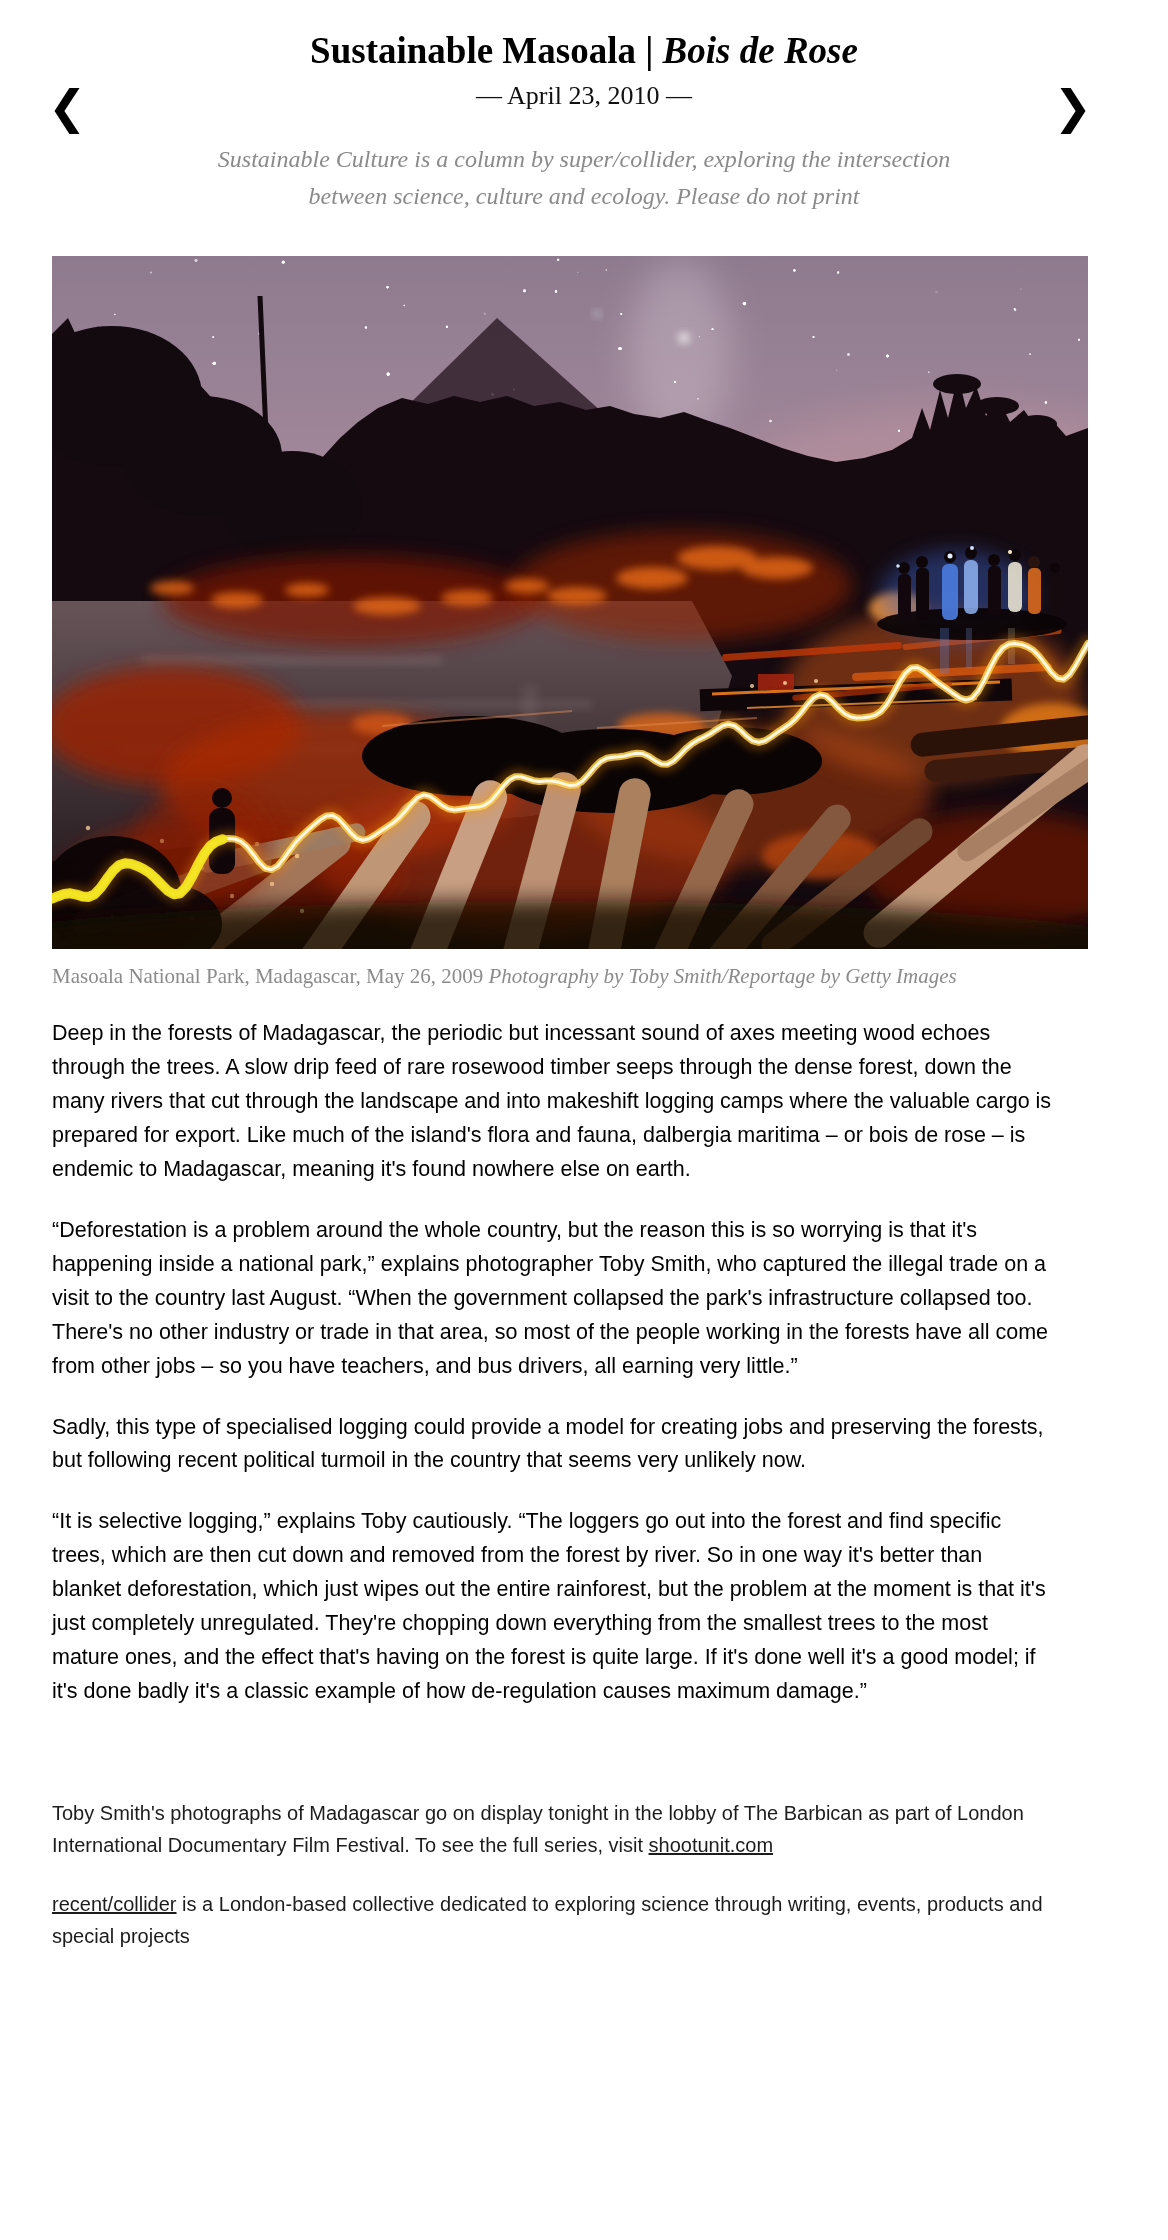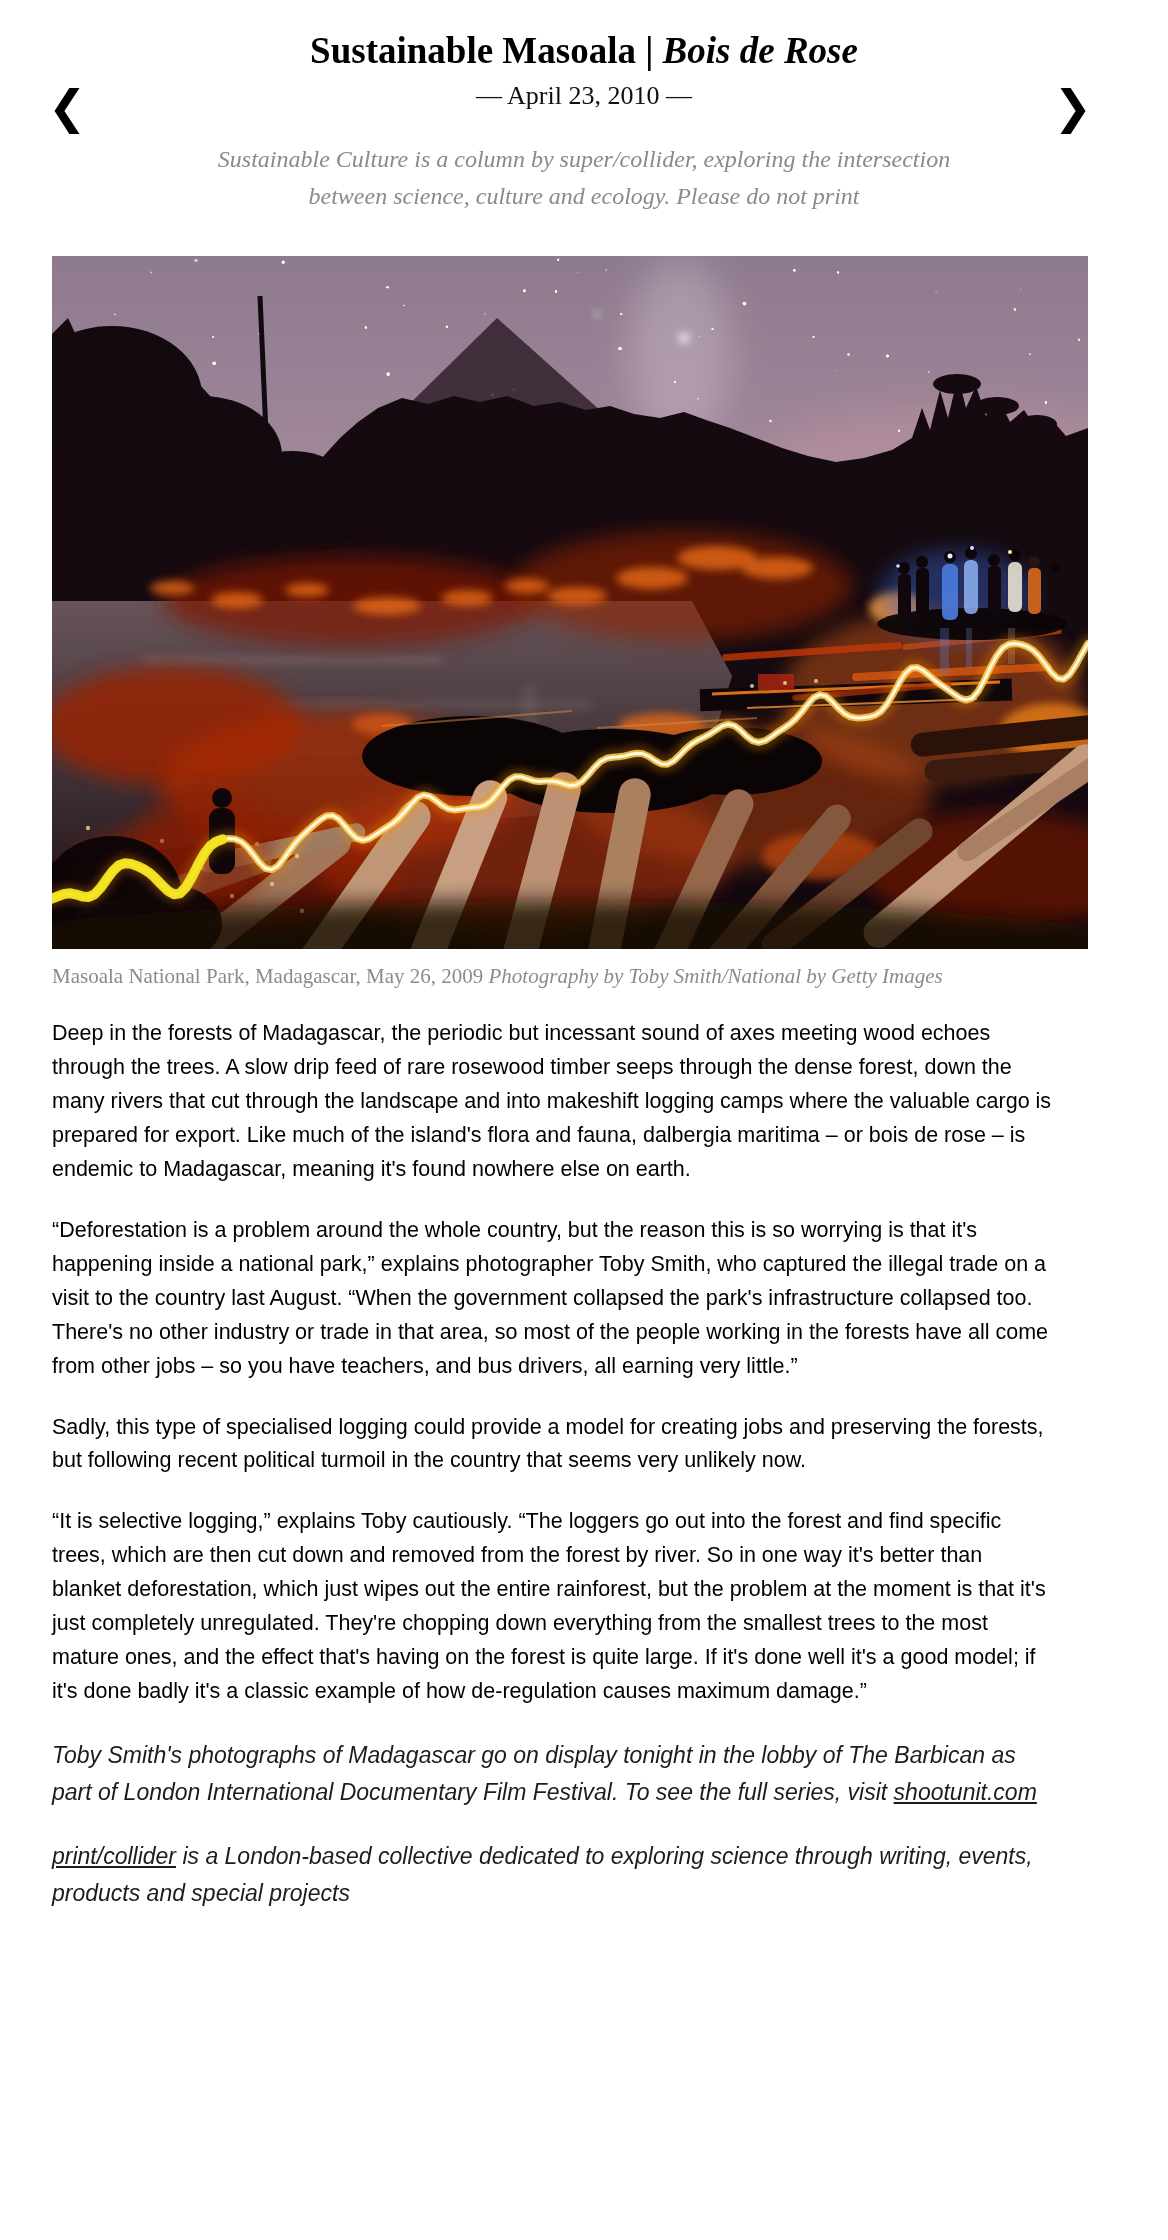--- a/index.html
+++ b/index.html
@@ -21,21 +21,21 @@
   
   figure{margin:42px 0 0 52px;width:1036px;}
   .photo{width:1036px;height:693px;background:#140a10;position:relative;}
   .photo svg{display:block;}
   figcaption{font-family:"Liberation Serif",serif;font-size:21px;color:#8b8b8b;line-height:1.5;margin-top:12px;width:1010px;}
   figcaption em{font-style:italic;}
   
   .body{margin:24px 0 0 52px;width:1002px;font-size:21.5px;line-height:1.58;color:#000000;}
   .body p{margin:0 0 27px;}
   
-  .footnotes{margin:28px 0 0 52px;width:1002px;font-size:23px;line-height:1.6;font-style:italic;color:#1c1c1c;}
+  .footnotes{margin:88px 0 0 52px;width:1002px;font-size:20px;line-height:1.6;color:#1c1c1c;}
   .footnotes p{margin:0 0 27px;}
   .footnotes a{color:#1c1c1c;text-decoration:underline;cursor:pointer;}
 </style>
 </head>
 <body>
 
 <div class="page">
 
   <header>
     <h1><span>Sustainable Masoala | </span><em>Bois de Rose</em></h1>
@@ -515,28 +515,28 @@
         </g>
 
         <g fill="none" stroke-linecap="round" stroke-linejoin="round">
           <path id="trail-glow" stroke="#ff9400" stroke-width="16" opacity="0.3" filter="url(#b4)" d="M0.0,642.7L6.1,640.2L12.2,637.9L18.3,637.3L24.4,638.6L30.5,640.6L36.6,641.1L42.7,638.2L48.8,631.7L54.8,623.1L60.9,614.9L67.0,609.3L73.1,607.2L79.2,607.9L85.3,610.1L91.4,613.0L97.5,616.9L103.6,622.4L109.7,628.7L115.8,634.7L121.9,638.3L128.0,637.3L134.1,631.0L140.2,620.4L146.3,608.3L152.4,597.5L158.4,589.8L164.5,585.4L170.6,583.3L176.7,582.6L182.8,583.0L188.9,585.4L195.0,590.6L201.1,598.2L207.2,606.3L213.3,612.3L219.4,613.7L225.5,610.2L231.6,602.9L237.7,594.3L243.8,586.3L249.9,579.8L256.0,574.2L262.0,568.9L268.1,563.8L274.2,560.1L280.3,559.4L286.4,562.7L292.5,569.2L298.6,576.6L304.7,582.3L310.8,584.3L316.9,582.8L323.0,579.1L329.1,574.9L335.2,570.9L341.3,566.8L347.4,561.7L353.5,555.0L359.6,547.6L365.6,541.6L371.7,538.9L377.8,540.3L383.9,544.5L390.0,549.4L396.1,552.8L402.2,553.9L408.3,553.2L414.4,552.2L420.5,551.6L426.6,551.1L432.7,549.3L438.8,545.0L444.9,538.1L451.0,530.4L457.1,524.0L463.2,520.7L469.2,520.8L475.3,522.7L481.4,524.7L487.5,525.4L493.6,525.1L499.7,524.9L505.8,525.9L511.9,527.9L518.0,529.6L524.1,529.0L530.2,525.2L536.3,518.7L542.4,511.4L548.5,505.5L554.6,502.3L560.7,501.2L566.8,500.8L572.8,499.9L578.9,498.3L585.0,497.2L591.1,497.8L597.2,500.7L603.3,504.8L609.4,508.0L615.5,508.2L621.6,504.9L627.7,499.1L633.8,492.8L639.9,487.7L646.0,484.0L652.1,481.1L658.2,477.8L664.3,473.7L670.4,469.9L676.4,468.2L682.5,469.8L688.6,474.4L694.7,480.3L700.8,484.9L706.9,486.4L713.0,484.7L719.1,480.9L725.2,476.5L731.3,472.5L737.4,468.3L743.5,463.0L749.6,456.0L755.7,448.2L761.8,441.6L767.9,438.6L774.0,440.1L780.0,445.3L786.1,451.9L792.2,457.5L798.3,460.8L804.4,461.9L810.5,461.7L816.6,461.1L822.7,459.4L828.8,455.5L834.9,448.3L841.0,438.1L847.1,426.8L853.2,417.3L859.3,412.0L865.4,411.5L871.5,414.8L877.6,419.9L883.6,424.9L889.7,429.3L895.8,433.6L901.9,438.0L908.0,442.1L914.1,444.1L920.2,442.1L926.3,435.1L932.4,423.9L938.5,411.1L944.6,399.8L950.7,392.0L956.8,388.2L962.9,387.5L969.0,388.4L975.1,390.6L981.2,394.3L987.2,400.3L993.3,408.2L999.4,416.5L1005.5,422.2L1011.6,423.2L1017.7,418.4L1023.8,409.1L1029.9,397.9L1036.0,387.3"></path>
           <path id="trail-mid" stroke="#ffd24f" stroke-width="7" opacity="0.85" d="M0.0,642.7L6.1,640.2L12.2,637.9L18.3,637.3L24.4,638.6L30.5,640.6L36.6,641.1L42.7,638.2L48.8,631.7L54.8,623.1L60.9,614.9L67.0,609.3L73.1,607.2L79.2,607.9L85.3,610.1L91.4,613.0L97.5,616.9L103.6,622.4L109.7,628.7L115.8,634.7L121.9,638.3L128.0,637.3L134.1,631.0L140.2,620.4L146.3,608.3L152.4,597.5L158.4,589.8L164.5,585.4L170.6,583.3L176.7,582.6L182.8,583.0L188.9,585.4L195.0,590.6L201.1,598.2L207.2,606.3L213.3,612.3L219.4,613.7L225.5,610.2L231.6,602.9L237.7,594.3L243.8,586.3L249.9,579.8L256.0,574.2L262.0,568.9L268.1,563.8L274.2,560.1L280.3,559.4L286.4,562.7L292.5,569.2L298.6,576.6L304.7,582.3L310.8,584.3L316.9,582.8L323.0,579.1L329.1,574.9L335.2,570.9L341.3,566.8L347.4,561.7L353.5,555.0L359.6,547.6L365.6,541.6L371.7,538.9L377.8,540.3L383.9,544.5L390.0,549.4L396.1,552.8L402.2,553.9L408.3,553.2L414.4,552.2L420.5,551.6L426.6,551.1L432.7,549.3L438.8,545.0L444.9,538.1L451.0,530.4L457.1,524.0L463.2,520.7L469.2,520.8L475.3,522.7L481.4,524.7L487.5,525.4L493.6,525.1L499.7,524.9L505.8,525.9L511.9,527.9L518.0,529.6L524.1,529.0L530.2,525.2L536.3,518.7L542.4,511.4L548.5,505.5L554.6,502.3L560.7,501.2L566.8,500.8L572.8,499.9L578.9,498.3L585.0,497.2L591.1,497.8L597.2,500.7L603.3,504.8L609.4,508.0L615.5,508.2L621.6,504.9L627.7,499.1L633.8,492.8L639.9,487.7L646.0,484.0L652.1,481.1L658.2,477.8L664.3,473.7L670.4,469.9L676.4,468.2L682.5,469.8L688.6,474.4L694.7,480.3L700.8,484.9L706.9,486.4L713.0,484.7L719.1,480.9L725.2,476.5L731.3,472.5L737.4,468.3L743.5,463.0L749.6,456.0L755.7,448.2L761.8,441.6L767.9,438.6L774.0,440.1L780.0,445.3L786.1,451.9L792.2,457.5L798.3,460.8L804.4,461.9L810.5,461.7L816.6,461.1L822.7,459.4L828.8,455.5L834.9,448.3L841.0,438.1L847.1,426.8L853.2,417.3L859.3,412.0L865.4,411.5L871.5,414.8L877.6,419.9L883.6,424.9L889.7,429.3L895.8,433.6L901.9,438.0L908.0,442.1L914.1,444.1L920.2,442.1L926.3,435.1L932.4,423.9L938.5,411.1L944.6,399.8L950.7,392.0L956.8,388.2L962.9,387.5L969.0,388.4L975.1,390.6L981.2,394.3L987.2,400.3L993.3,408.2L999.4,416.5L1005.5,422.2L1011.6,423.2L1017.7,418.4L1023.8,409.1L1029.9,397.9L1036.0,387.3"></path>
           <path id="trail-core" stroke="#fff8e2" stroke-width="3" d="M0.0,642.7L6.1,640.2L12.2,637.9L18.3,637.3L24.4,638.6L30.5,640.6L36.6,641.1L42.7,638.2L48.8,631.7L54.8,623.1L60.9,614.9L67.0,609.3L73.1,607.2L79.2,607.9L85.3,610.1L91.4,613.0L97.5,616.9L103.6,622.4L109.7,628.7L115.8,634.7L121.9,638.3L128.0,637.3L134.1,631.0L140.2,620.4L146.3,608.3L152.4,597.5L158.4,589.8L164.5,585.4L170.6,583.3L176.7,582.6L182.8,583.0L188.9,585.4L195.0,590.6L201.1,598.2L207.2,606.3L213.3,612.3L219.4,613.7L225.5,610.2L231.6,602.9L237.7,594.3L243.8,586.3L249.9,579.8L256.0,574.2L262.0,568.9L268.1,563.8L274.2,560.1L280.3,559.4L286.4,562.7L292.5,569.2L298.6,576.6L304.7,582.3L310.8,584.3L316.9,582.8L323.0,579.1L329.1,574.9L335.2,570.9L341.3,566.8L347.4,561.7L353.5,555.0L359.6,547.6L365.6,541.6L371.7,538.9L377.8,540.3L383.9,544.5L390.0,549.4L396.1,552.8L402.2,553.9L408.3,553.2L414.4,552.2L420.5,551.6L426.6,551.1L432.7,549.3L438.8,545.0L444.9,538.1L451.0,530.4L457.1,524.0L463.2,520.7L469.2,520.8L475.3,522.7L481.4,524.7L487.5,525.4L493.6,525.1L499.7,524.9L505.8,525.9L511.9,527.9L518.0,529.6L524.1,529.0L530.2,525.2L536.3,518.7L542.4,511.4L548.5,505.5L554.6,502.3L560.7,501.2L566.8,500.8L572.8,499.9L578.9,498.3L585.0,497.2L591.1,497.8L597.2,500.7L603.3,504.8L609.4,508.0L615.5,508.2L621.6,504.9L627.7,499.1L633.8,492.8L639.9,487.7L646.0,484.0L652.1,481.1L658.2,477.8L664.3,473.7L670.4,469.9L676.4,468.2L682.5,469.8L688.6,474.4L694.7,480.3L700.8,484.9L706.9,486.4L713.0,484.7L719.1,480.9L725.2,476.5L731.3,472.5L737.4,468.3L743.5,463.0L749.6,456.0L755.7,448.2L761.8,441.6L767.9,438.6L774.0,440.1L780.0,445.3L786.1,451.9L792.2,457.5L798.3,460.8L804.4,461.9L810.5,461.7L816.6,461.1L822.7,459.4L828.8,455.5L834.9,448.3L841.0,438.1L847.1,426.8L853.2,417.3L859.3,412.0L865.4,411.5L871.5,414.8L877.6,419.9L883.6,424.9L889.7,429.3L895.8,433.6L901.9,438.0L908.0,442.1L914.1,444.1L920.2,442.1L926.3,435.1L932.4,423.9L938.5,411.1L944.6,399.8L950.7,392.0L956.8,388.2L962.9,387.5L969.0,388.4L975.1,390.6L981.2,394.3L987.2,400.3L993.3,408.2L999.4,416.5L1005.5,422.2L1011.6,423.2L1017.7,418.4L1023.8,409.1L1029.9,397.9L1036.0,387.3"></path>
           <path id="trail-tail" stroke="#f2e41e" stroke-width="10" opacity="0.95" d="M0.0,642.7L6.1,640.2L12.2,637.9L18.3,637.3L24.4,638.6L30.5,640.6L36.6,641.1L42.7,638.2L48.8,631.7L54.8,623.1L60.9,614.9L67.0,609.3L73.1,607.2L79.2,607.9L85.3,610.1L91.4,613.0L97.5,616.9L103.6,622.4L109.7,628.7L115.8,634.7L121.9,638.3L128.0,637.3L134.1,631.0L140.2,620.4L146.3,608.3L152.4,597.5L158.4,589.8L164.5,585.4L170.6,583.3"></path>
         </g>
       </svg>
     </div>
-    <figcaption><span>Masoala National Park, Madagascar, May 26, 2009 </span><em>Photography by Toby Smith/National by Getty Images</em></figcaption>
+    <figcaption><span>Masoala National Park, Madagascar, May 26, 2009 </span><em>Photography by Toby Smith/Reportage by Getty Images</em></figcaption>
   </figure>
 
   <div class="body">
     <p>Deep in the forests of Madagascar, the periodic but incessant sound of axes meeting wood echoes through the trees. A slow drip feed of rare rosewood timber seeps through the dense forest, down the many rivers that cut through the landscape and into makeshift logging camps where the valuable cargo is prepared for export. Like much of the island's flora and fauna, dalbergia maritima – or bois de rose – is endemic to Madagascar, meaning it's found nowhere else on earth.</p>
     <p>“Deforestation is a problem around the whole country, but the reason this is so worrying is that it's happening inside a national park,” explains photographer Toby Smith, who captured the illegal trade on a visit to the country last August. “When the government collapsed the park's infrastructure collapsed too. There's no other industry or trade in that area, so most of the people working in the forests have all come from other jobs – so you have teachers, and bus drivers, all earning very little.”</p>
     <p>Sadly, this type of specialised logging could provide a model for creating jobs and preserving the forests, but following recent political turmoil in the country that seems very unlikely now.</p>
     <p>“It is selective logging,” explains Toby cautiously. “The loggers go out into the forest and find specific trees, which are then cut down and removed from the forest by river. So in one way it's better than blanket deforestation, which just wipes out the entire rainforest, but the problem at the moment is that it's just completely unregulated. They're chopping down everything from the smallest trees to the most mature ones, and the effect that's having on the forest is quite large. If it's done well it's a good model; if it's done badly it's a classic example of how de-regulation causes maximum damage.”</p>
   </div>
 
   <div class="footnotes">
     <p><span>Toby Smith's photographs of Madagascar go on display tonight in the lobby of The Barbican as part of London International Documentary Film Festival. To see the full series, visit </span><a>shootunit.com</a></p>
-    <p><a>print/collider</a><span> is a London-based collective dedicated to exploring science through writing, events, products and special projects</span></p>
+    <p><a>recent/collider</a><span> is a London-based collective dedicated to exploring science through writing, events, products and special projects</span></p>
   </div>
 
 </div>
 
 </body></html>

